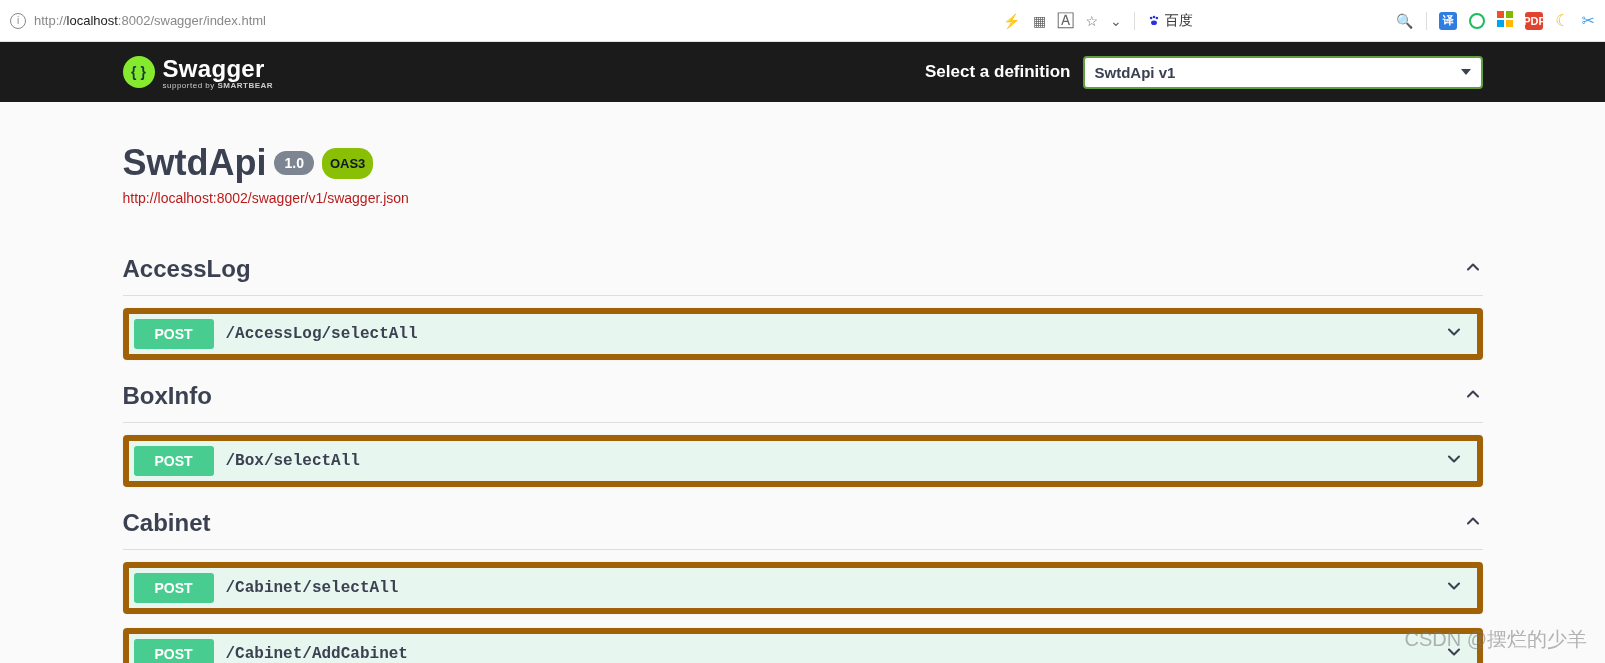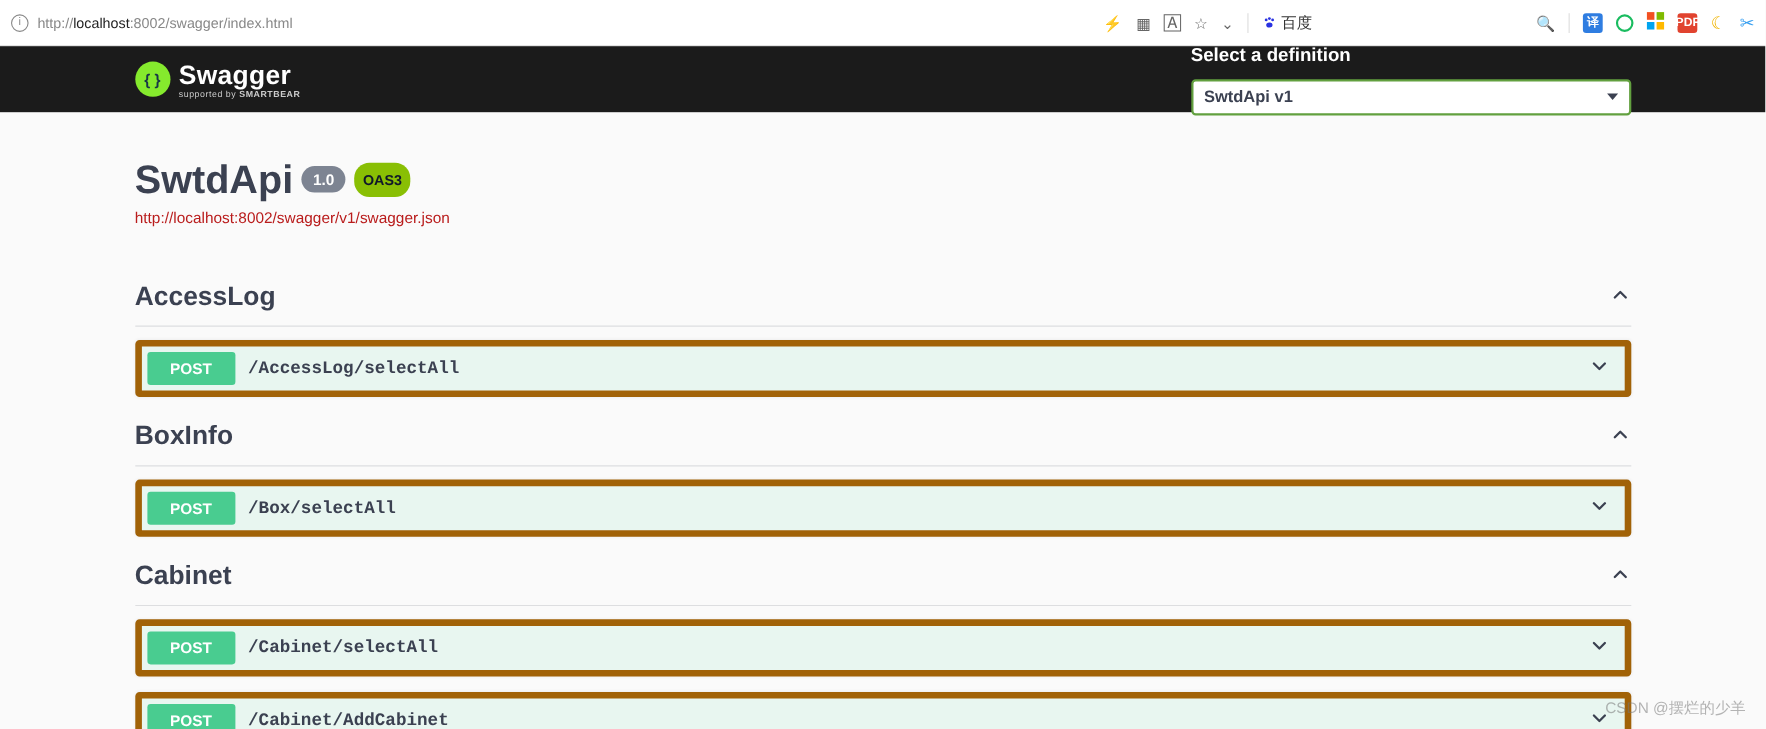--- a/index.html
+++ b/index.html
@@ -24,21 +24,21 @@
   .ext-cut { color:#3aa0f0; font-size:16px; }
 
   
   .topbar { height: 60px; background: #1b1b1b; display: flex; align-items: center; padding: 0 20px; }
   .topbar-inner { max-width: 1460px; margin: 0 auto; width: 100%; display: flex; align-items: center; justify-content: space-between; padding: 0 50px; }
   .swagger-logo { display: flex; align-items: center; gap: 8px; color:#fff; }
   .swagger-badge { width: 32px; height: 32px; background: #85ea2d; border-radius: 50%; display: inline-flex; align-items: center; justify-content: center; color:#173647; font-weight:bold; font-size:14px; }
   .swagger-word { font-size: 24px; font-weight: 600; letter-spacing:.3px;}
   .swagger-sub { font-size: 8px; color:#ccc; letter-spacing:.5px; margin-top:-2px; }
   .swagger-sub b { font-weight:700;margin-top:32px; }
-  .def-wrap { display:flex; gap:12px;flex-direction:column; }
+  .def-wrap { display:flex; align-items:center; gap:12px; }
   .def-label { color:#fff; font-weight:700; font-size:17px; }
   .def-select { position:relative; }
   .def-select select { appearance:none; background:#fff; border:2px solid #62a03f; border-radius:4px; padding:6px 34px 6px 10px; font-size:15px; font-weight:700; color:#3b4151; width:400px; outline:none; }
   .def-select::after { content:""; position:absolute; right:12px; top:50%; margin-top:-3px; width:0; height:0; border-left:5px solid transparent; border-right:5px solid transparent; border-top:6px solid #3b4151; pointer-events:none;}
 
   
   .wrapper { max-width: 1460px; margin: 0 auto; padding: 40px 50px 20px; }
   .info { margin-bottom: 40px; }
   .title { font-size: 36px; font-weight: 800; color:#3b4151; display:flex; align-items:center; gap:8px;}
   .version-badge { background:#7d8492; color:#fff; font-size:14px; padding:4px 10px; border-radius:14px; font-weight:700; vertical-align:middle;}
@@ -50,21 +50,21 @@
   .tag-name { font-size:24px; font-weight:800; color:#3b4151; }
   .chevron { display:inline-block; }
   .chevron svg { width:20px; height:20px; }
   
   .opblock { border:6px solid #a16207; background:#e8f6f0; border-radius:4px; margin:0 0 14px 0; box-shadow:0 0 3px rgba(0,0,0,.05); }
   .opblock-summary { display:flex; align-items:center; padding:5px; cursor:pointer; }
   .method-badge { background:#49cc90; color:#fff; font-weight:700; font-size:14px; padding:7px 0; width:80px; text-align:center; border-radius:3px; font-family:-apple-system,sans-serif;}
   .op-path { font-family:"Courier New",monospace; font-size:16px; font-weight:600; color:#3b4151; padding:0 12px; flex:1; }
   .op-chevron svg { width:20px; height:20px; margin-right:8px; }
   
-  .watermark { position:fixed; right:18px; bottom:10px; color:rgba(120,120,120,.55); font-size:14px; pointer-events:none; font-family:sans-serif;}
+  .watermark { position:fixed; right:18px; bottom:10px; color:rgba(120,120,120,.55); font-size:20px; pointer-events:none; font-family:sans-serif;}
 </style>
 </head>
 <body>
 
 <div class="browser-bar">
   <span class="url-info-icon">i</span>
   <span class="url-text">
     <span class="path">http://</span><span class="host">localhost</span><span class="path">:8002</span><span class="path">/swagger/index.html</span>
   </span>
   <div class="browser-spacer"></div>

